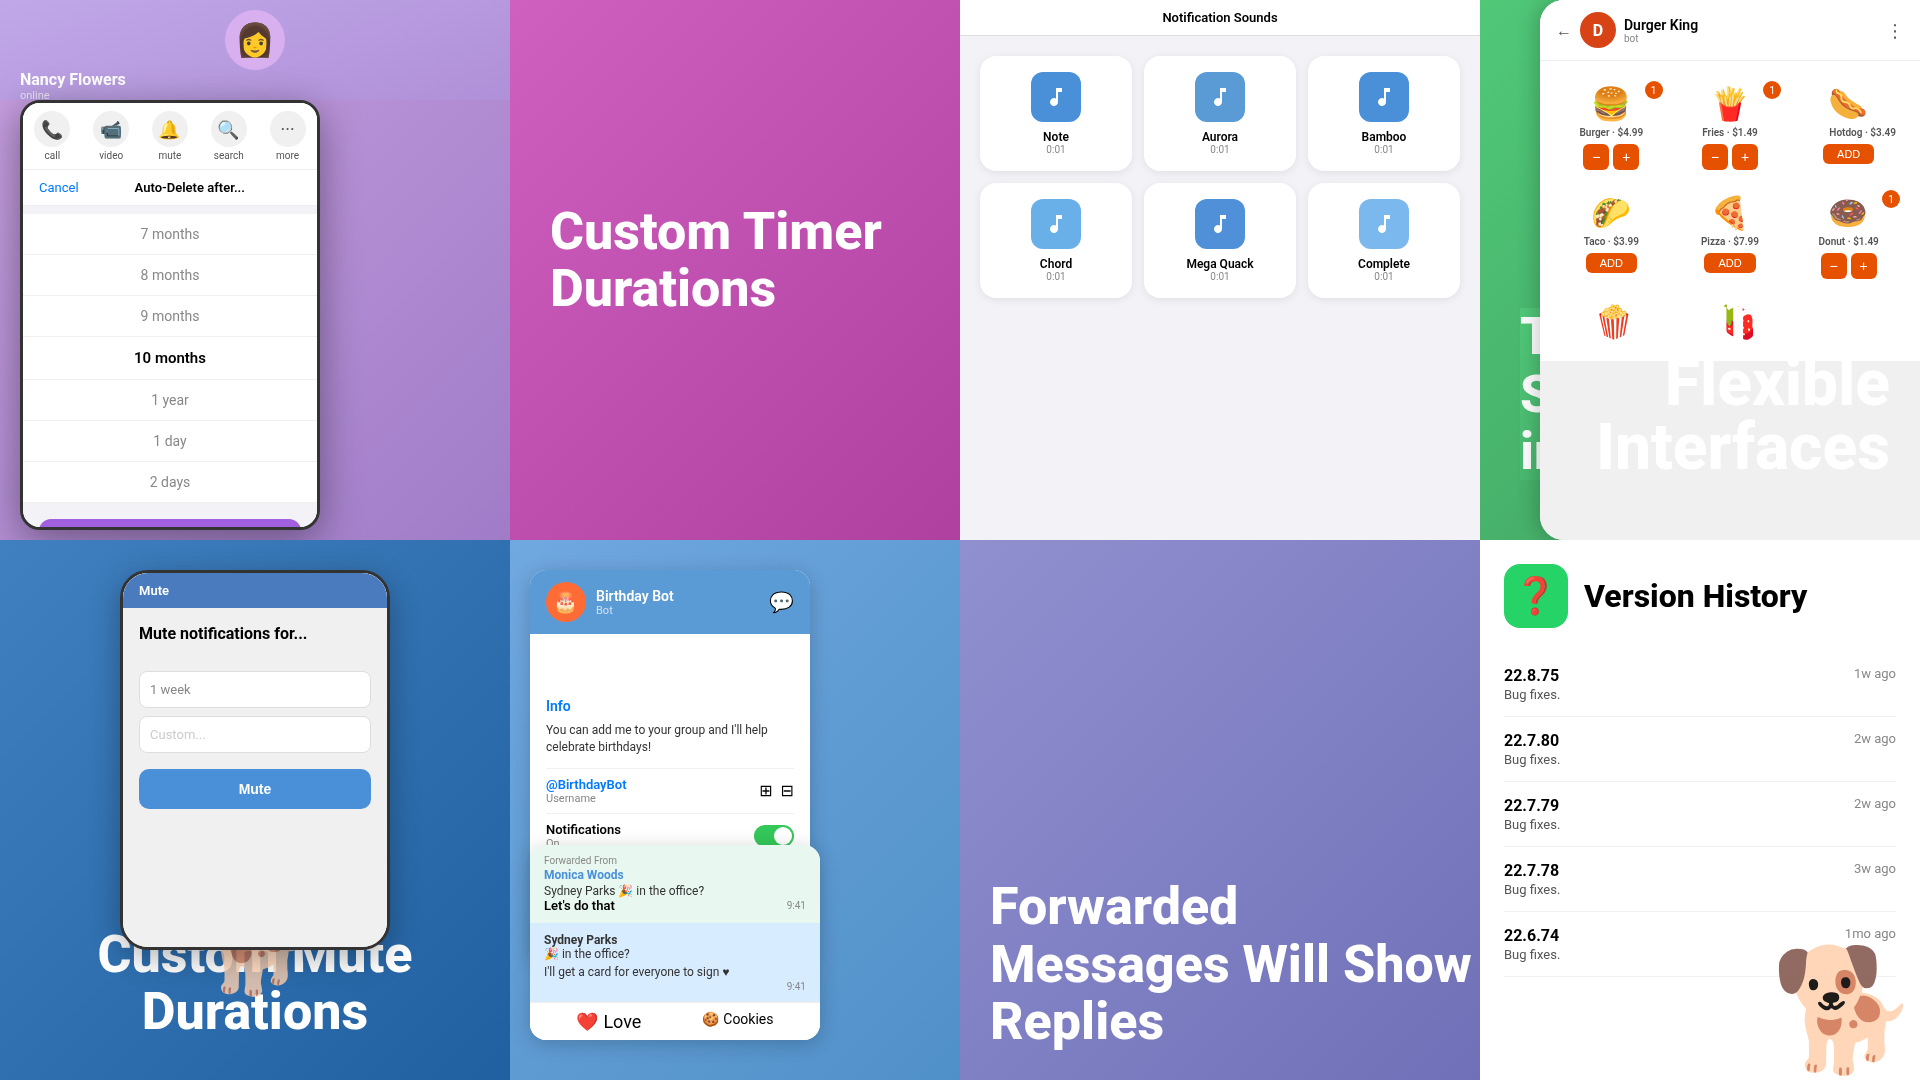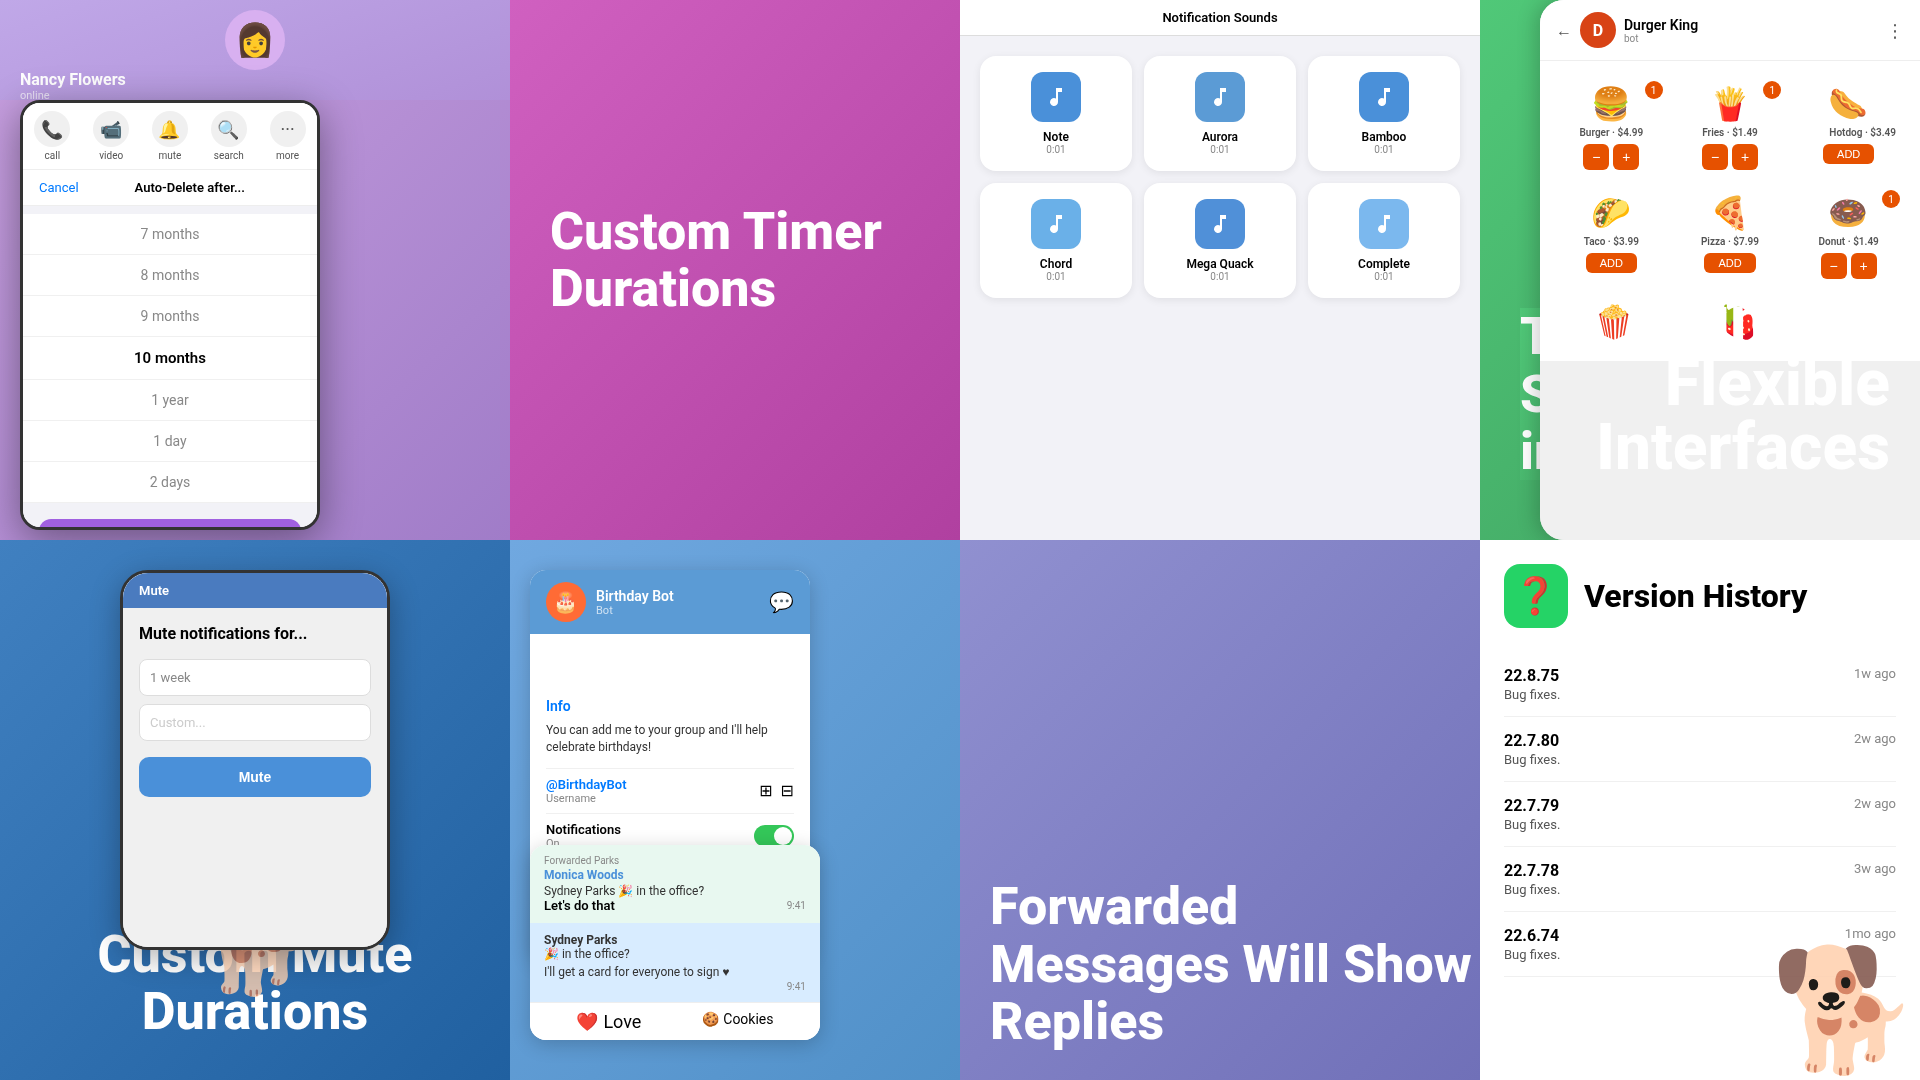--- a/index.html
+++ b/index.html
@@ -751,21 +751,21 @@
 
     <div class="inf-flex-text">Infinitely Flexible Interfaces</div>
   </div>
 
   <div class="panel-mute-durations">
 
     <div style="position:absolute;top:30px;left:50%;transform:translateX(-50%);background:white;border-radius:28px;border:3px solid #333;width:270px;height:380px;overflow:hidden;box-shadow:0 8px 30px rgba(0,0,0,0.3);z-index:2;">
       <div style="background:#f0f0f0;height:100%;">
         <div style="background:#4a7bbf;padding:10px 16px;color:white;font-size:13px;font-weight:600;">Mute</div>
         <div style="padding:16px;">
-          <div style="font-size:16px;font-weight:700;color:#000;margin-bottom:16px;">Mute notifications for...</div>
+          <div style="font-size:16px;font-weight:700;color:#000;margin-bottom:28px;">Mute notifications for...</div>
           <div style="background:white;border-radius:8px;padding:10px;margin-bottom:8px;border:1px solid #ddd;color:#888;font-size:13px;">1 week</div>
           <div style="background:white;border-radius:8px;padding:10px;margin-bottom:8px;border:1px solid #ddd;color:#ccc;font-size:13px;">Custom...</div>
           <button style="background:#4a90d9;color:white;border:none;border-radius:10px;padding:12px;width:100%;font-size:14px;font-weight:600;cursor:pointer;margin-top:8px;">Mute</button>
         </div>
       </div>
     </div>
 
     <div style="position:absolute;left:50%;bottom:80px;transform:translateX(-50%);font-size:100px;z-index:1;opacity:0.8;">🐕</div>
 
     <div style="position:absolute;bottom:250px;left:50%;transform:translateX(-50%);">
@@ -815,21 +815,21 @@
         </div>
       </div>
 
       <button class="bot-add-btn">Add to Group or Channel</button>
       <div class="bot-caption">bot is able to manage a group or channel.</div>
     </div>
 
     <div style="position:absolute;bottom:40px;left:20px;width:290px;background:white;border-radius:16px;overflow:hidden;box-shadow:0 4px 20px rgba(0,0,0,0.2);">
 
       <div style="padding:10px 14px;background:#e8f8f0;">
-        <div style="font-size:10px;color:#888;margin-bottom:2px;">Forwarded Parks</div>
+        <div style="font-size:10px;color:#888;margin-bottom:2px;">Forwarded From</div>
         <div style="font-size:12px;font-weight:700;color:#4a90d9;margin-bottom:2px;">Monica Woods</div>
         <div style="font-size:12px;color:#333;">
           <span>Sydney Parks</span>
           <span>🎉</span>
           <span>in the office?</span>
         </div>
         <div style="display:flex;justify-content:space-between;align-items:center;">
           <span style="font-size:13px;font-weight:600;">Let's do that</span>
           <span style="font-size:10px;color:#888;">9:41</span>
         </div>

